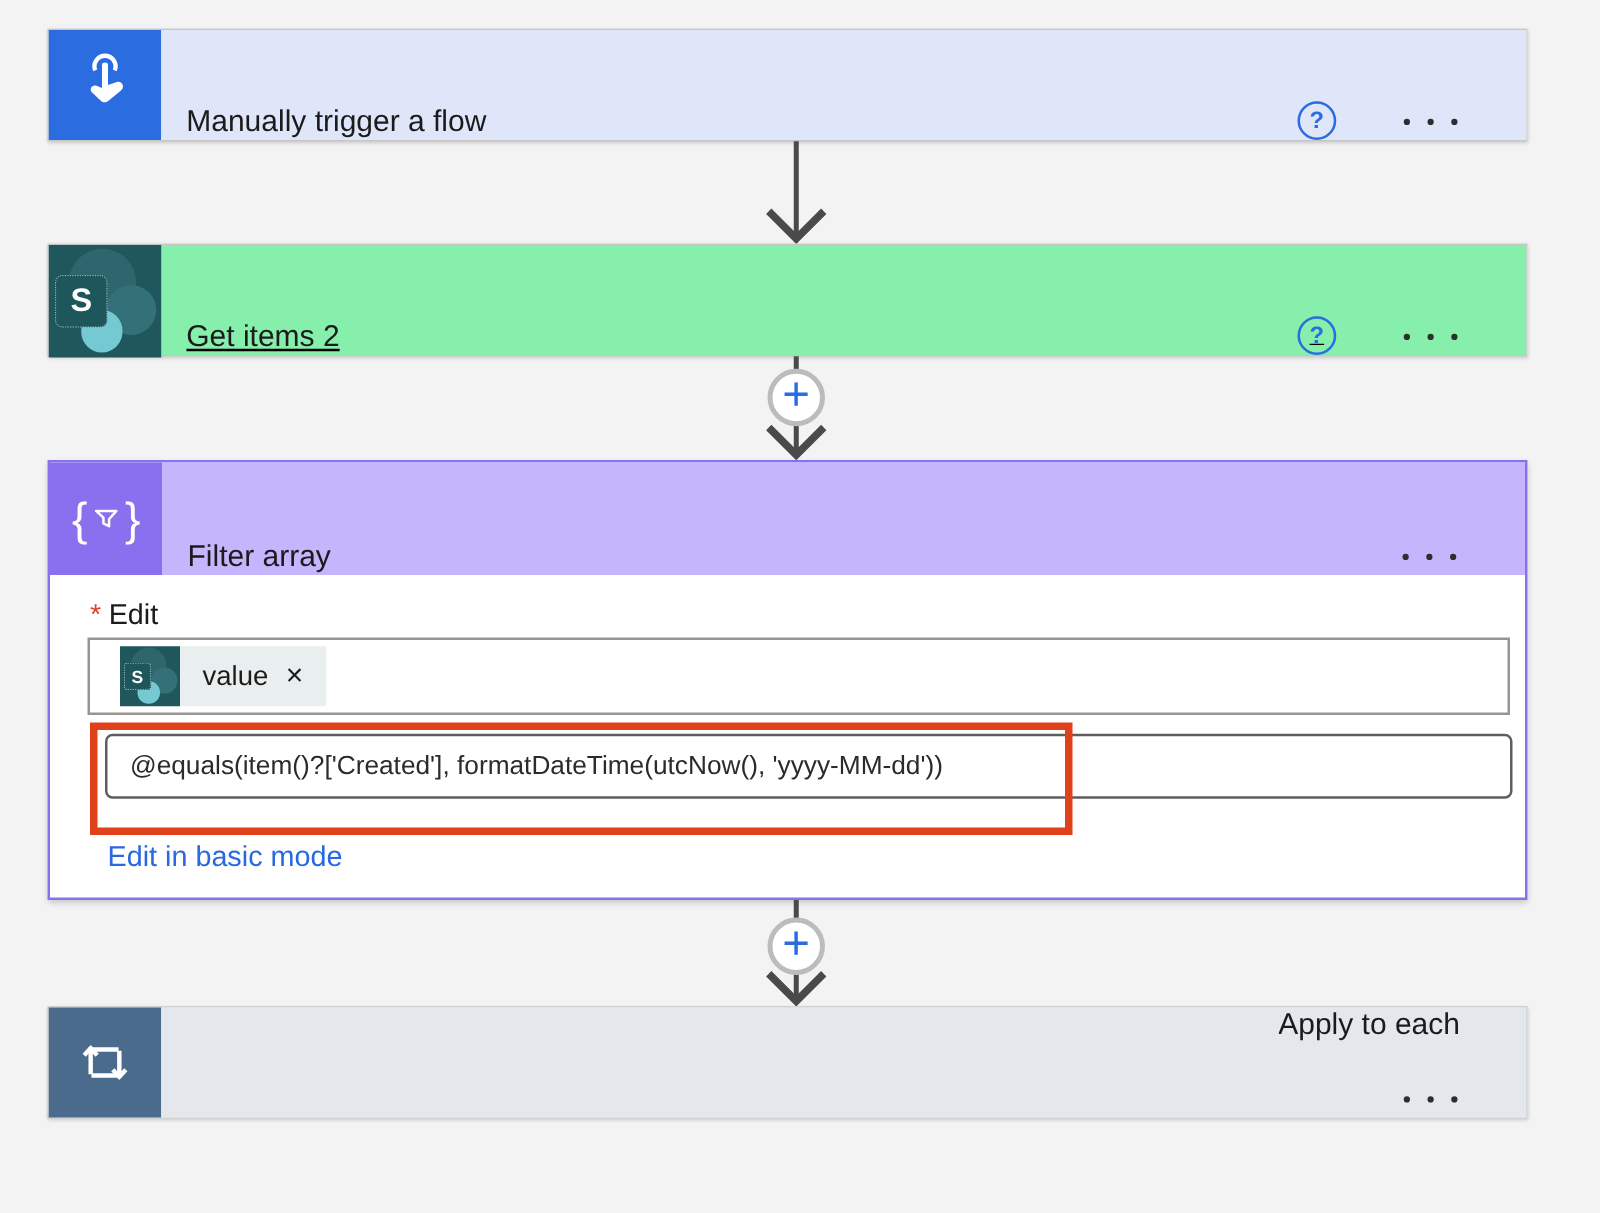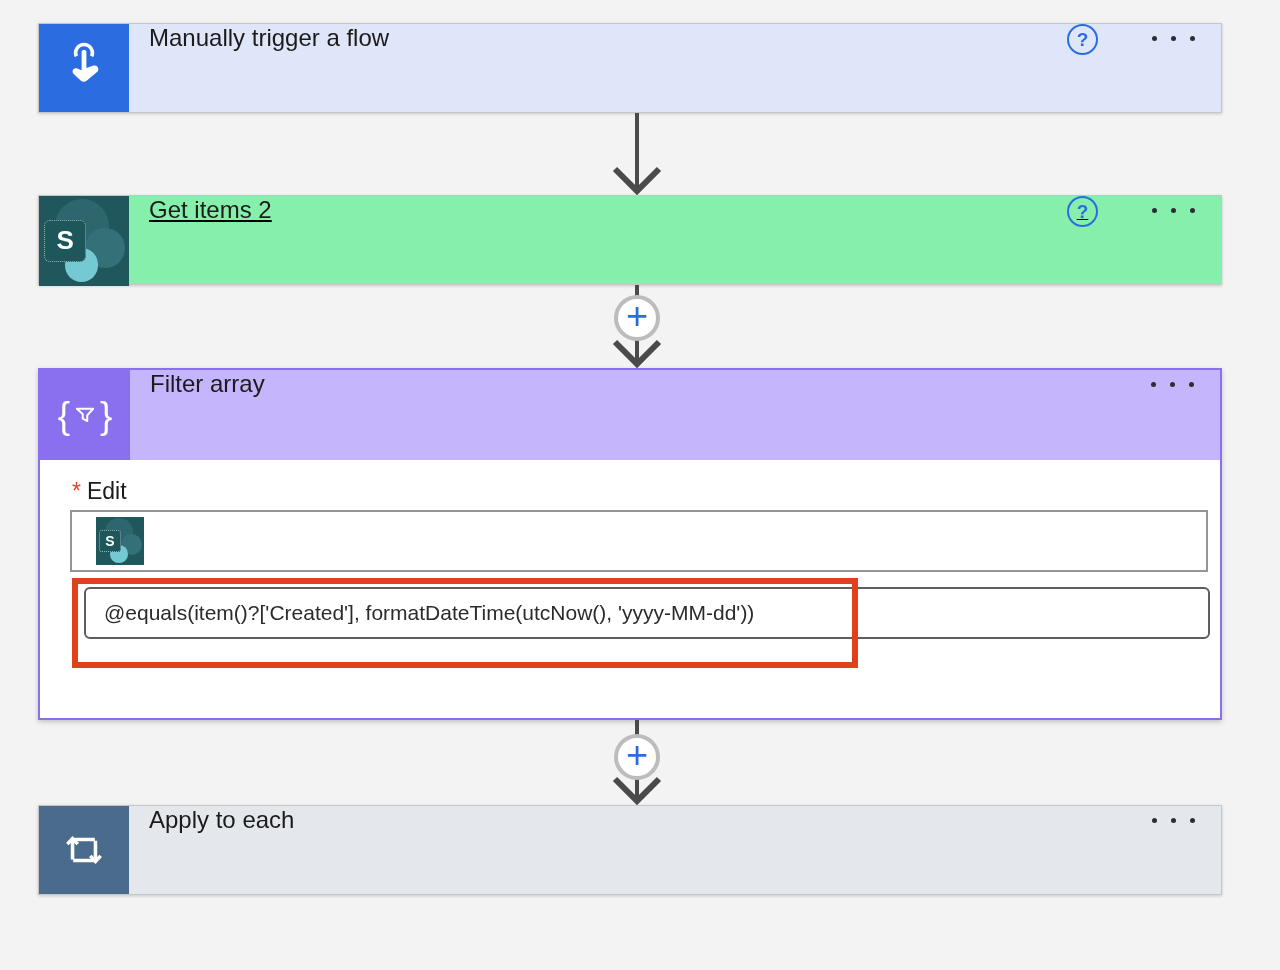--- a/index.html
+++ b/index.html
@@ -25,22 +25,22 @@
     display:flex;align-items:stretch;
     border:1px solid #c6c6c6;
     box-shadow:0 1px 3px rgba(0,0,0,.18);
     cursor:pointer;
   }
   .icon-block{
     width:90px;min-width:90px;height:100%;
     display:flex;align-items:center;justify-content:center;
   }
   .card-main{
-    flex:1;display:flex;align-items:flex-start;
-    padding:0 24px 0 20px;
+    flex:1;display:flex;align-items:flex-end;
+    padding:0 53px 0 20px;
   }
   .card-title{
     font-size:24px;color:#1b1b1b;font-weight:400;
     flex:1;white-space:nowrap;overflow:hidden;
   }
   .help-btn{
     width:31px;height:31px;border-radius:50%;
     border:2.5px solid var(--accent-blue);
     color:var(--accent-blue);
     display:flex;align-items:center;justify-content:center;
@@ -56,21 +56,21 @@
   }
 
   
   .card-trigger{top:23px;}
   .card-trigger .icon-block{background:#2b6ce0;}
   .card-trigger .card-main{background:#dfe6f9;}
   .card-getitems{top:195px;}
   .card-getitems .card-main{background:#86efac;text-decoration:underline;}
   .card-apply{top:805px;}
   .card-apply .icon-block{background:#4a6b8c;}
-  .card-apply .card-main{background:#e4e8ed;}
+  .card-apply .card-main{background:#e4e8ed;flex-direction:column;}
 
   
   .sp-icon{position:relative;overflow:hidden;background:#20575c;}
   .sp-icon .c1{position:absolute;width:60%;height:60%;border-radius:50%;background:#2d666d;top:3%;left:18%;}
   .sp-icon .c2{position:absolute;width:45%;height:45%;border-radius:50%;background:#33707八;}
   .sp-icon .c2{position:absolute;width:45%;height:45%;border-radius:50%;background:#337078;top:35%;right:4%;}
   .sp-icon .c3{position:absolute;width:37%;height:37%;border-radius:50%;background:#74c9d2;bottom:5%;left:29%;}
   .sp-icon .s-tile{
     position:absolute;width:46%;height:46%;left:6%;top:27%;
     background:#1d565b;border:1px dotted rgba(255,255,255,.55);border-radius:14%;
@@ -236,29 +236,34 @@
     </div>
 
     <div class="from-input">
       <div class="token-chip">
         <div class="sp-icon sp-48">
           <span class="c1"></span>
             <span class="c2"></span>
             <span class="c3"></span>
           <span class="s-tile">S</span>
         </div>
+        <div class="token-label">
+          <span class="token-text">value</span>
+          <span class="token-remove">×</span>
+        </div>
       </div>
     </div>
 
     <div class="expr-input">
       <span>@equals(item()?['Created'], formatDateTime(utcNow(), 'yyyy-MM-dd'))</span>
     </div>
 
     <div class="annotation-rect"></div>
 
+    <a class="edit-link">Edit in basic mode</a>
   </div>
 
   <div class="connector conn-c">
     <div class="conn-line"></div>
     <svg class="chevron" width="56" height="30" viewBox="0 0 56 30">
       <polyline points="6,4 28,26 50,4" fill="none" stroke="#4a4a4a" stroke-width="6"></polyline>
     </svg>
     <span class="plus-btn">+</span>
   </div>
 

